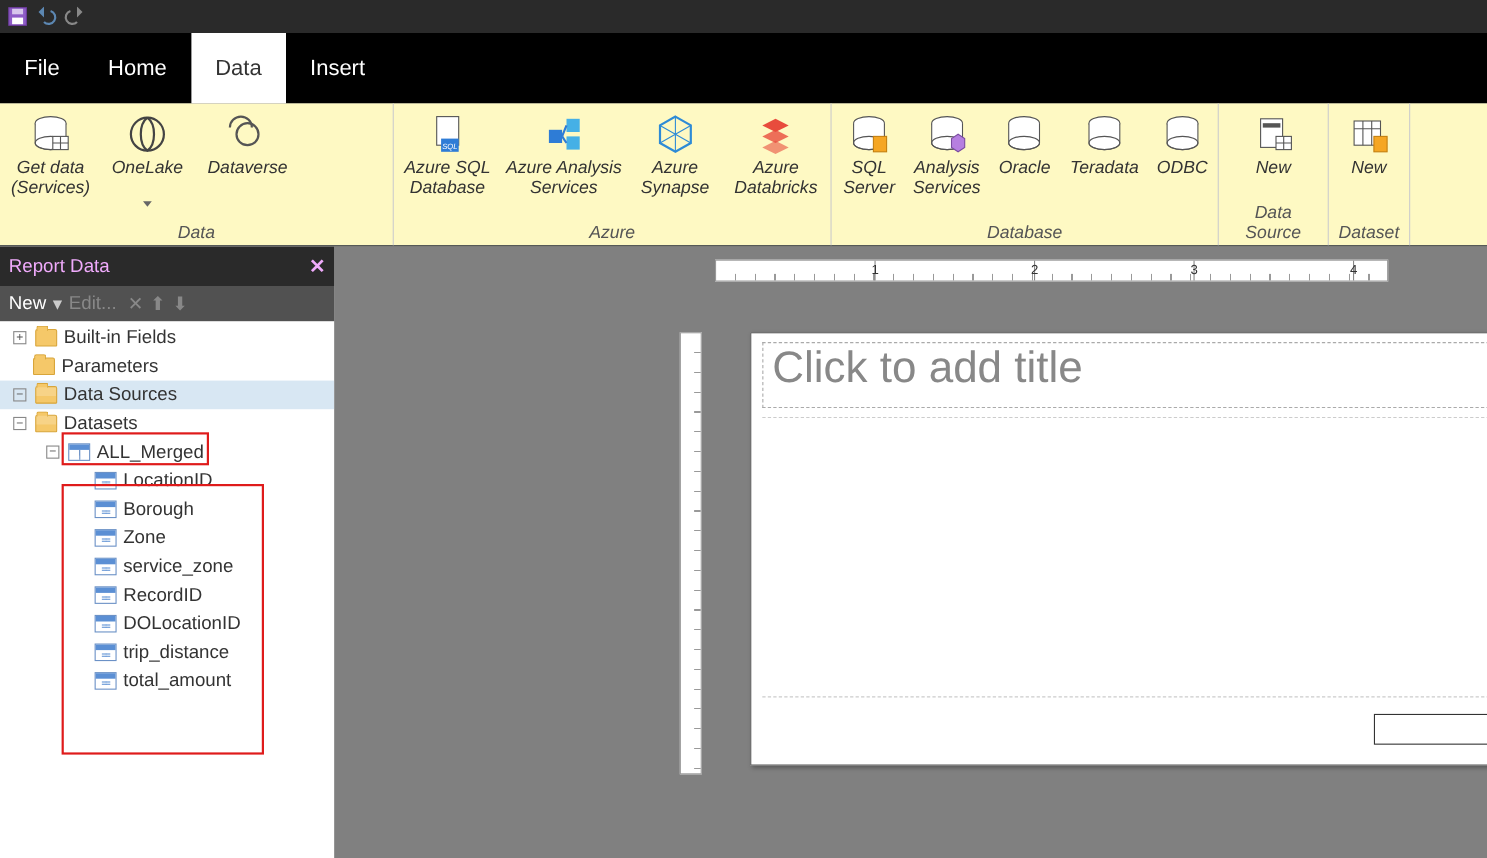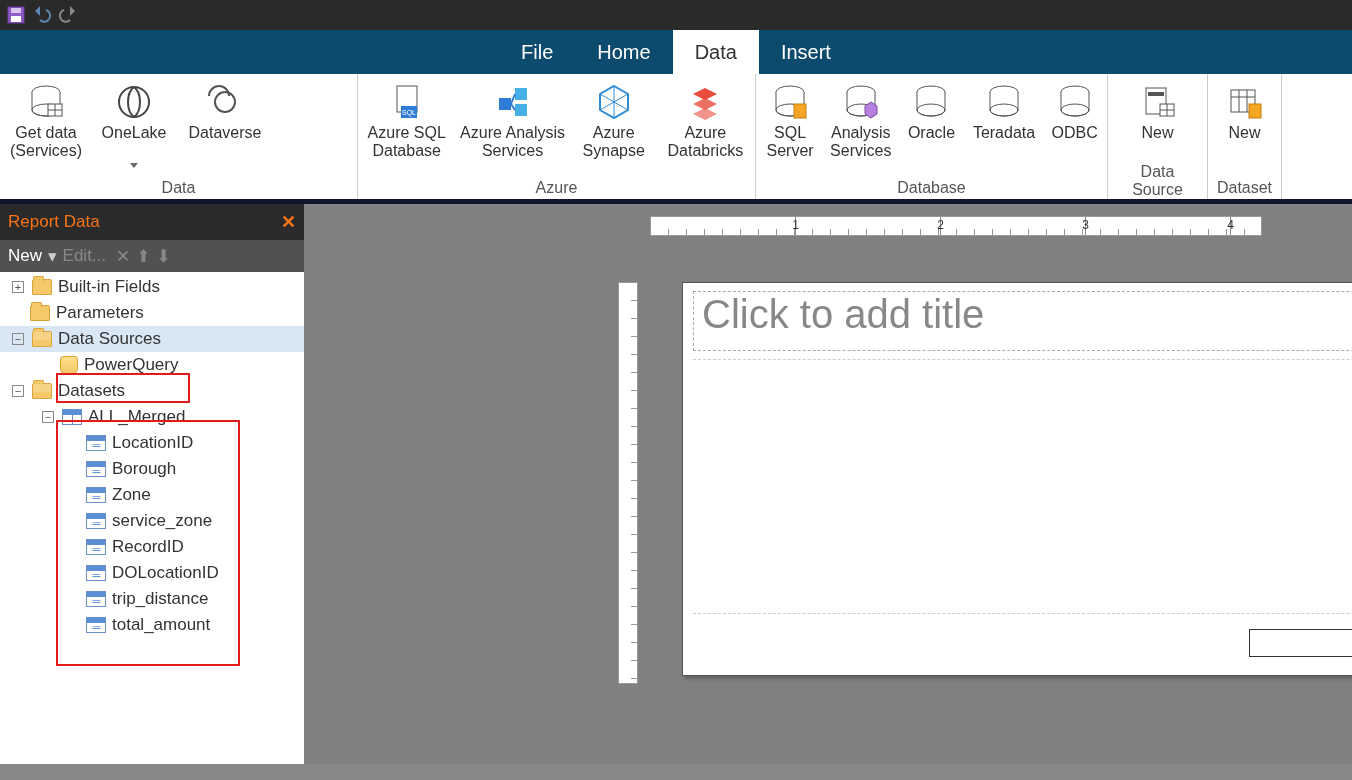--- a/index.html
+++ b/index.html
@@ -3,39 +3,39 @@
 <meta charset="utf-8">
 <style>
   * { box-sizing: border-box; margin: 0; padding: 0; font-family: "Segoe UI", sans-serif; }
   body { width: 1352px; height: 780px; background: #888; overflow: hidden; }
 
   
   .qat { height: 30px; background: #2a2a2a; display: flex; align-items: center; gap: 6px; padding: 0 6px; }
   .qat-icon { width: 20px; height: 20px; display:flex; align-items:center; justify-content:center; }
 
   
-  .tabstrip { height: 44px; background: #0c4a6e; display: flex; align-items: stretch; justify-content: center; }
+  .tabstrip { height: 64px; background: #000000; display: flex; align-items: stretch; }
   .tab { display:flex; align-items:center; padding: 0 22px; font-size: 20px; color: #fff; cursor:pointer; }
   .tab.active { background: #fff; color: #333; }
 
   
-  .ribbon { height: 130px; background: #ffffff; display:flex; border-bottom:5px solid #0f172a; }
+  .ribbon { height: 130px; background: #fef9c3; display:flex; border-bottom:1px solid #0f172a;font-style:italic; }
   .group { display:flex; flex-direction: column; border-right: 1px solid #ccc; padding: 4px 6px 2px 6px; }
   .group-buttons { display:flex; gap: 10px; flex:1; }
   .rbtn { display:flex; flex-direction:column; align-items:center; justify-content:flex-start; width: var(--w,70px); text-align:center; font-size:16px; color:#333; cursor:pointer; }
   .rbtn .ico { height:44px; width:44px; margin-top:2px; display:flex; align-items:center; justify-content:center; }
   .rbtn span { line-height: 1.15; }
   .group-label { text-align:center; font-size:16px; color:#555; padding-top:2px; }
 
   
   .main { display:flex; height: calc(780px - 30px - 60px - 130px); }
 
   
   .pane { width: 304px; background: #fff; display:flex; flex-direction:column; }
-  .pane-header { height: 36px; background: #2a2a2a; color:#f97316; display:flex; align-items:center; justify-content:space-between; padding: 0 8px; font-size:17px; }
+  .pane-header { height: 36px; background: #2a2a2a; color:#f0abfc; display:flex; align-items:center; justify-content:space-between; padding: 0 8px; font-size:17px; }
   .pane-header .x { font-weight:bold; font-size:18px; cursor:pointer; }
   .pane-toolbar { height: 32px; background:#515151; color:#fff; display:flex; align-items:center; gap:6px; padding: 0 8px; font-size:17px; }
   .pane-toolbar .dim { color:#888; }
   .tree { flex:1; overflow:auto; font-size:17px; color:#333; padding-top:2px; }
   .node { display:flex; align-items:center; height:26px; padding-left: var(--ind,12px); gap:6px; position:relative; white-space:nowrap; }
   .node.sel { background:#d8e7f3; }
   .toggle { width:12px; height:12px; border:1px solid #888; display:inline-flex; align-items:center; justify-content:center; font-size:11px; line-height:1; color:#555; margin-right:2px; cursor:pointer; }
   .folder { width:20px; height:16px; background:#f5c869; border:1px solid #d8a53a; border-radius:2px 2px 1px 1px; position:relative; flex-shrink:0; }
   .folder::before { content:''; position:absolute; top:-4px; left:0; width:9px; height:4px; background:#f5c869; border:1px solid #d8a53a; border-bottom:none; border-radius:2px 2px 0 0; }
   .folder.open::after { content:''; position:absolute; inset:0; border-top: 8px solid rgba(255,255,255,.2);}
@@ -313,24 +313,20 @@
       </div>
       <div class="node" style="--ind:30px">
         <span class="folder"></span>
         <span>Parameters</span>
       </div>
       <div class="node sel" style="--ind:12px">
         <span class="toggle">−</span>
         <span class="folder open"></span>
         <span>Data Sources</span>
       </div>
-      <div class="node" style="--ind:60px">
-        <span class="ds-icon"></span>
-        <span>PowerQuery</span>
-      </div>
       <div class="node" style="--ind:12px">
         <span class="toggle">−</span>
         <span class="folder open"></span>
         <span>Datasets</span>
       </div>
       <div class="node" style="--ind:42px">
         <span class="toggle">−</span>
         <span class="tbl-icon"></span>
         <span>ALL_Merged</span>
       </div>

